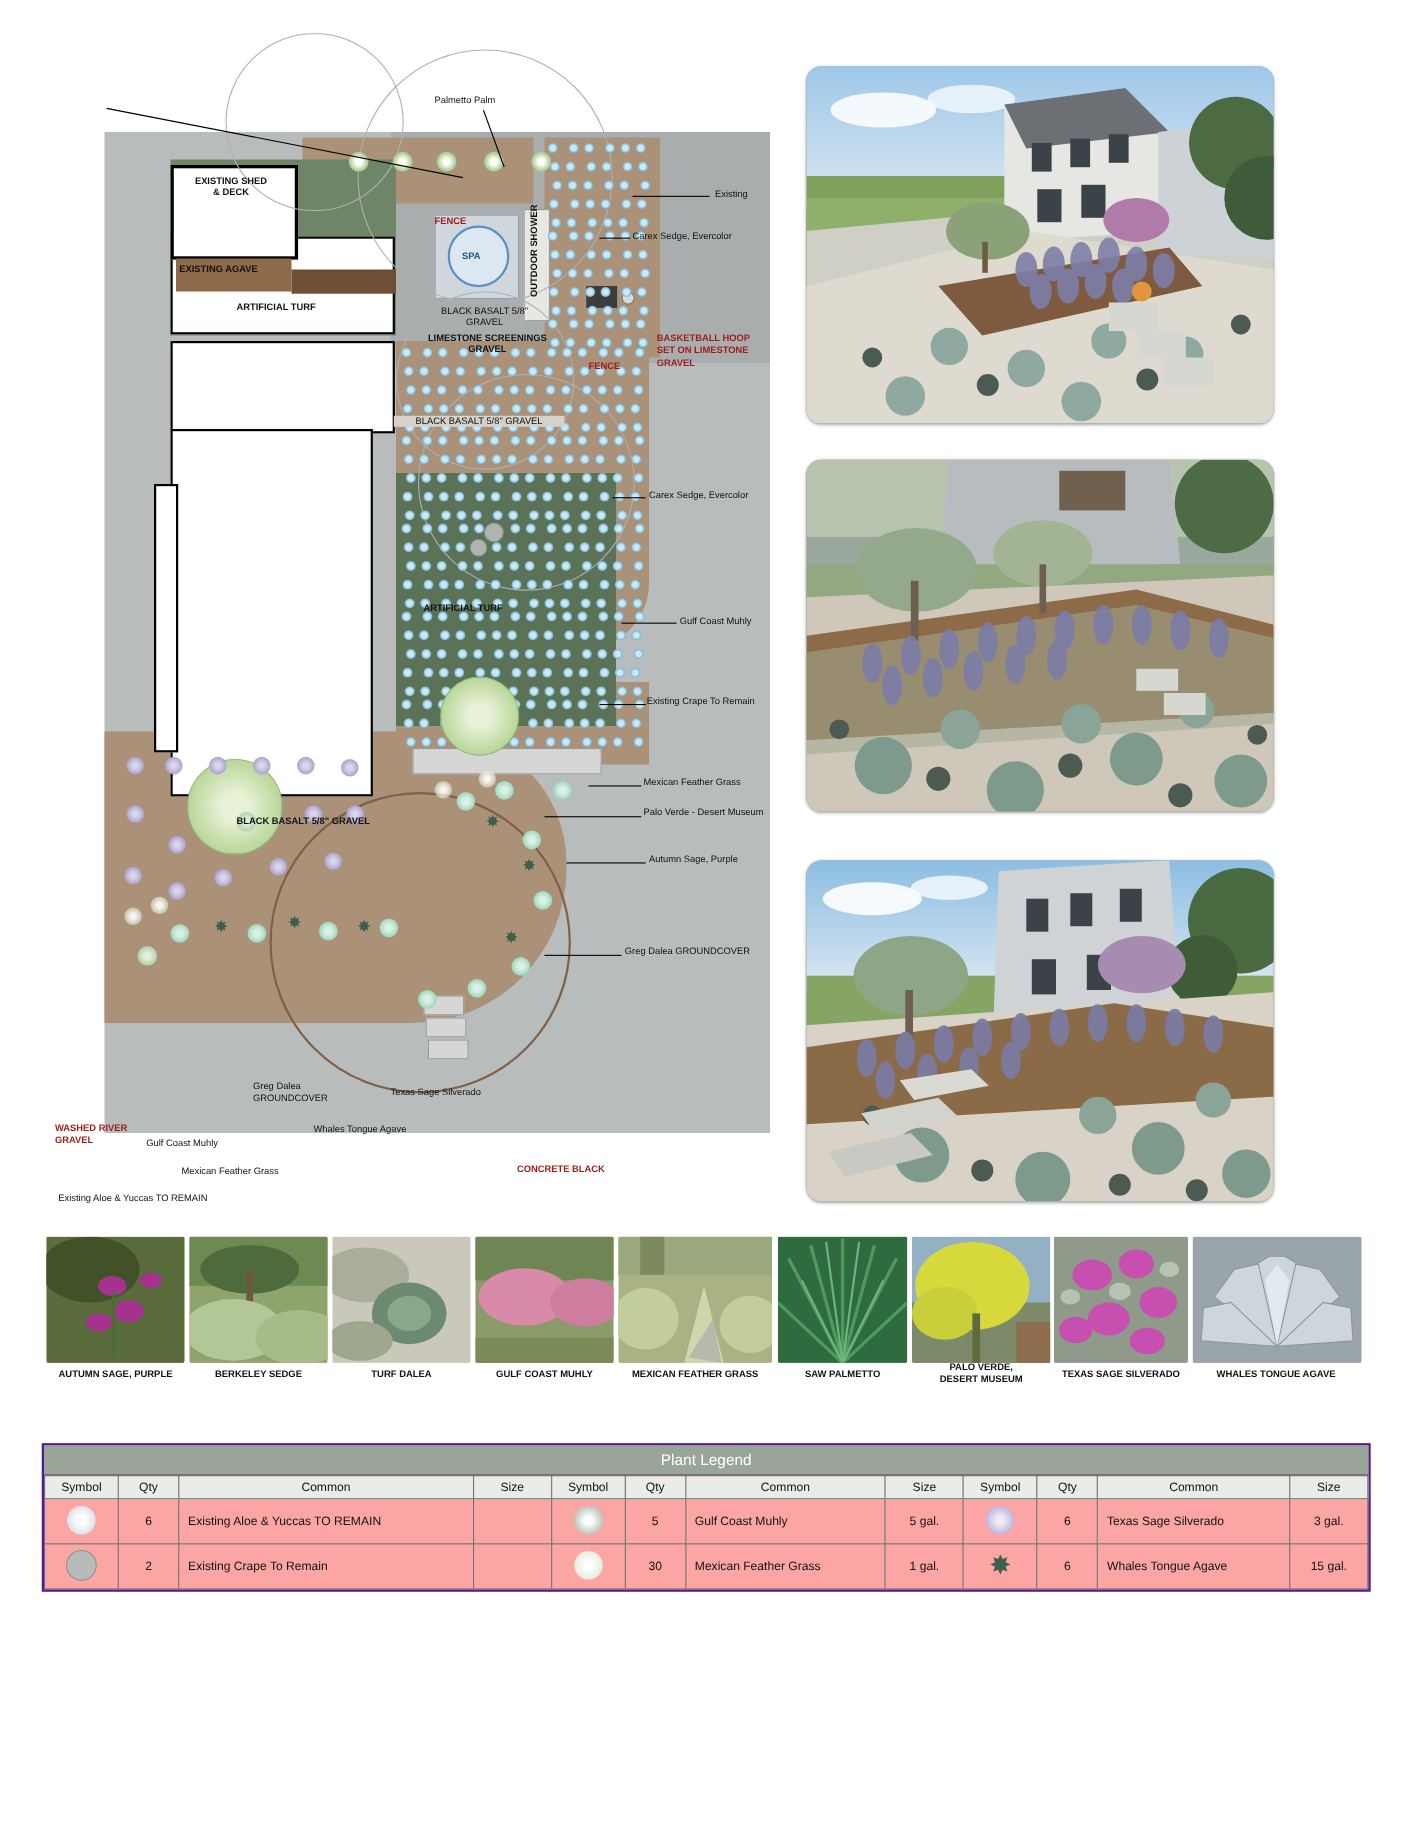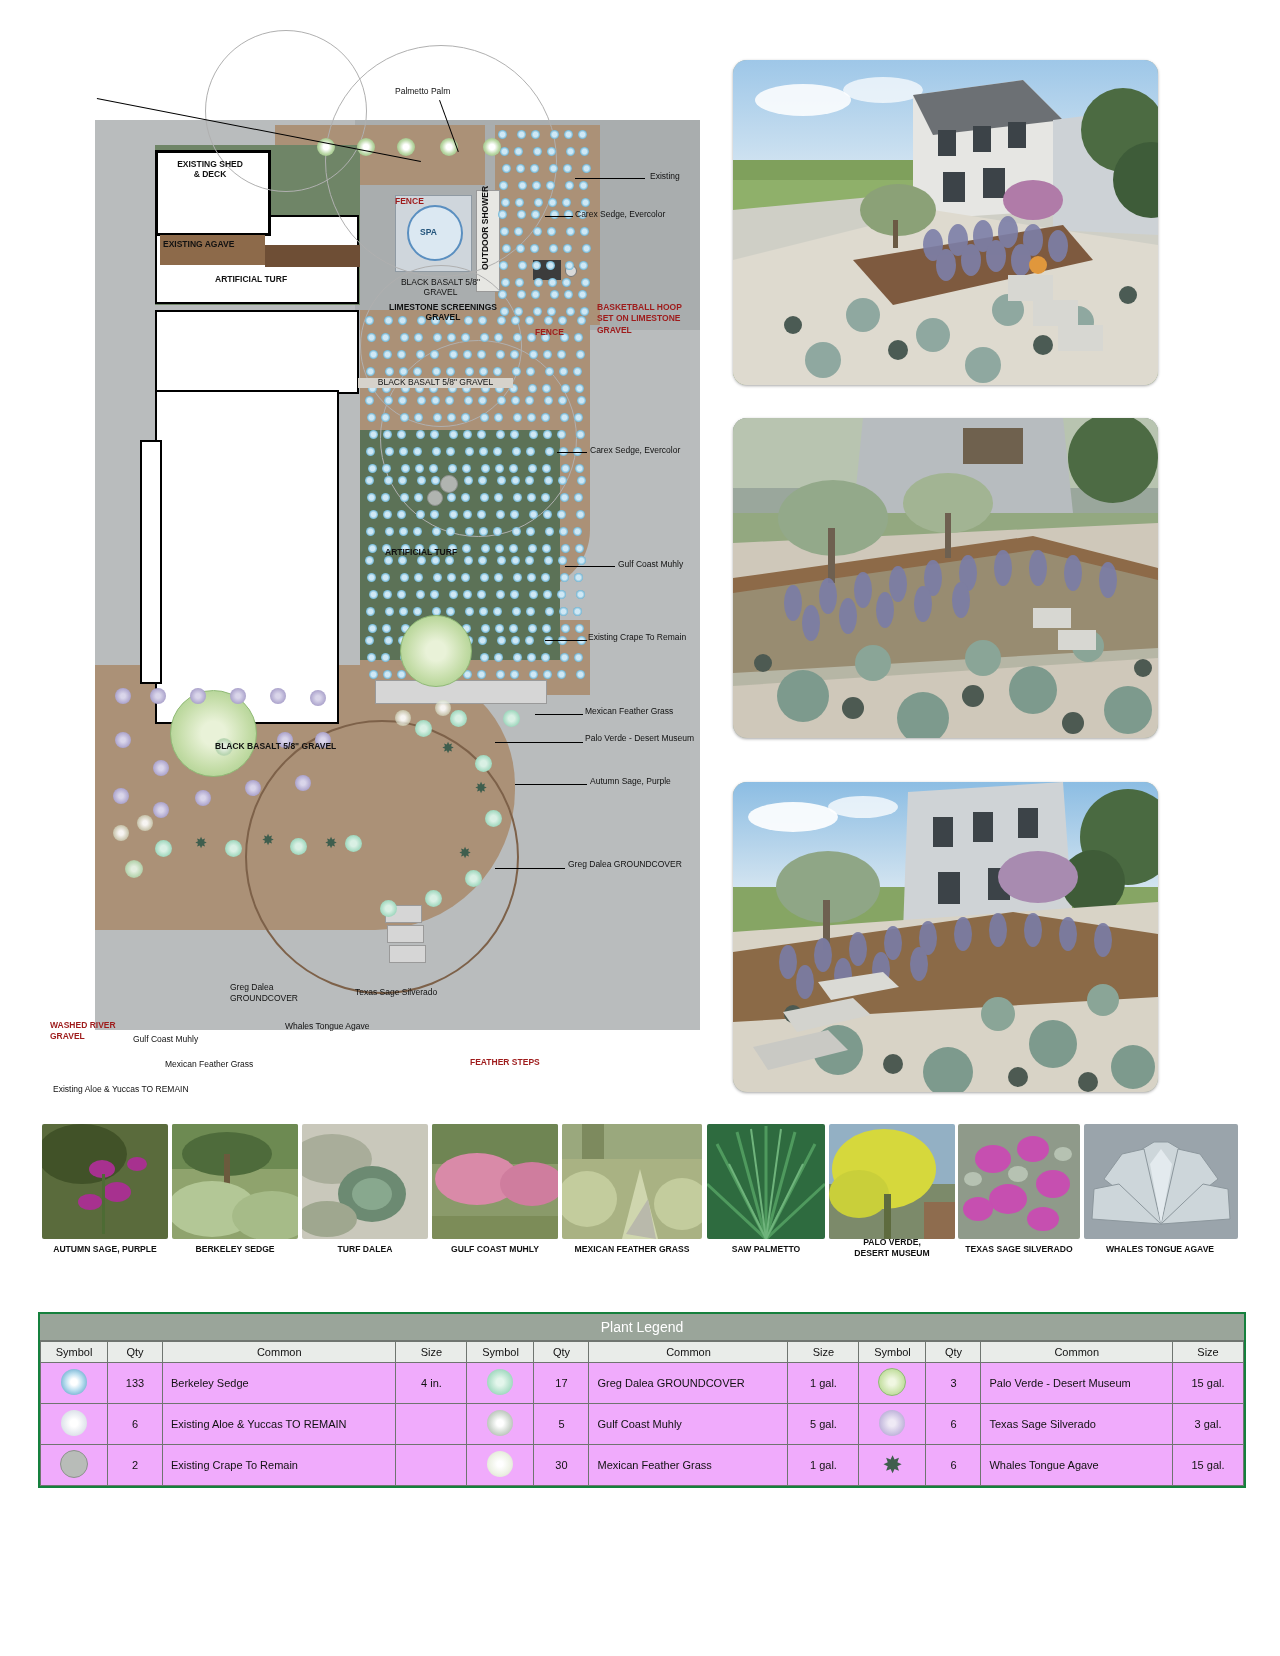--- a/index.html
+++ b/index.html
@@ -38,21 +38,21 @@
 
   
   .render{position:absolute;border-radius:14px;overflow:hidden;box-shadow:0 1px 3px rgba(0,0,0,.35);background:#9fb0a0;}
 
   
   #strip{position:absolute;left:42px;top:1124px;width:1196px;height:115px;}
   .photo{position:absolute;top:0;height:115px;border-radius:2px;overflow:hidden;}
   .pcap{position:absolute;top:120px;font-size:8.6px;font-weight:bold;text-align:center;line-height:1.25;color:#111;}
 
   
-  #legend{position:absolute;left:38px;top:1312px;width:1204px;border:2px solid #15803d;background:#f0abfc;}
+  #legend{position:absolute;left:38px;top:1312px;width:1204px;border:2px solid #4c1d95;background:#fca5a5;}
   #legend .title{background:#9aa59a;color:#fff;text-align:center;font-size:14px;padding:5px 0;border-bottom:1px solid #6f7570;}
   table{border-collapse:collapse;width:100%;font-size:11px;}
   th{background:#e9ece9;font-weight:normal;border:1px solid #6f7570;padding:4px 2px;font-size:11px;}
   td{border:1px solid #6f7570;padding:5px 6px;height:30px;}
   td.sym{width:62px;text-align:center;padding:2px;}
   td.qty{width:42px;text-align:center;}
   td.size{width:58px;text-align:center;}
   td.com{padding-left:8px;}
   .sgl{display:inline-block;width:26px;height:26px;border-radius:50%;}
   .s-sage{background:radial-gradient(circle,#ffffff 12%,#a9c79a 40%,#7fae6d 75%,#6b9b5c 100%);}
@@ -587,21 +587,21 @@
   <div class="lbl" style="left:490px;top:714px;">Palo Verde  - Desert Museum</div>
   <div class="lbl" style="left:495px;top:757px;">Autumn Sage, Purple</div>
   <div class="lbl" style="left:473px;top:840px;">Greg Dalea GROUNDCOVER</div>
   <div class="lbl" style="left:135px;top:962px;line-height:1.35;">Greg Dalea<br>GROUNDCOVER</div>
   <div class="lbl" style="left:260px;top:968px;">Texas Sage Silverado</div>
   <div class="lbl" style="left:190px;top:1002px;">Whales Tongue Agave</div>
   <div class="lbl" style="left:38px;top:1015px;">Gulf Coast Muhly</div>
   <div class="lbl" style="left:70px;top:1040px;">Mexican Feather Grass</div>
   <div class="lbl red b" style="left:-45px;top:1000px;line-height:1.35;">WASHED RIVER<br>GRAVEL</div>
   <div class="lbl" style="left:-42px;top:1065px;">Existing Aloe &amp; Yuccas TO REMAIN</div>
-  <div class="lbl red b" style="left:375px;top:1038px;">FEATHER STEPS</div>
+  <div class="lbl red b" style="left:375px;top:1038px;">CONCRETE BLACK</div>
   <div class="lbl" style="left:300px;top:67px;">Palmetto Palm</div>
 
   <div class="leader" style="left:345px;top:80px;width:55px;transform:rotate(70deg);"></div>
   <div class="leader" style="left:480px;top:158px;width:70px;"></div>
   <div class="leader" style="left:450px;top:196px;width:28px;"></div>
   <div class="leader" style="left:462px;top:432px;width:30px;"></div>
   <div class="leader" style="left:470px;top:546px;width:50px;"></div>
   <div class="leader" style="left:450px;top:620px;width:42px;"></div>
   <div class="leader" style="left:440px;top:694px;width:48px;"></div>
   <div class="leader" style="left:400px;top:722px;width:88px;"></div>
@@ -935,34 +935,20 @@
         <th>Common</th>
         <th>Size</th>
         <th>Symbol</th>
         <th>Qty</th>
         <th>Common</th>
         <th>Size</th>
       </tr>
     </thead>
     <tbody>
       <tr>
-        <td class="sym"><span class="sgl s-sedge"></span></td>
-        <td class="qty">133</td>
-        <td class="com">Berkeley Sedge</td>
-        <td class="size">4 in.</td>
-        <td class="sym"><span class="sgl s-dalea"></span></td>
-        <td class="qty">17</td>
-        <td class="com">Greg Dalea GROUNDCOVER</td>
-        <td class="size">1 gal.</td>
-        <td class="sym"><span class="sgl s-palo"></span></td>
-        <td class="qty">3</td>
-        <td class="com">Palo Verde  - Desert Museum</td>
-        <td class="size">15 gal.</td>
-      </tr>
-      <tr>
         <td class="sym"><span class="sgl s-aloe"></span></td>
         <td class="qty">6</td>
         <td class="com">Existing Aloe &amp; Yuccas TO REMAIN</td>
         <td class="size"></td>
         <td class="sym"><span class="sgl s-muhly"></span></td>
         <td class="qty">5</td>
         <td class="com">Gulf Coast Muhly</td>
         <td class="size">5 gal.</td>
         <td class="sym"><span class="sgl s-texas"></span></td>
         <td class="qty">6</td>

